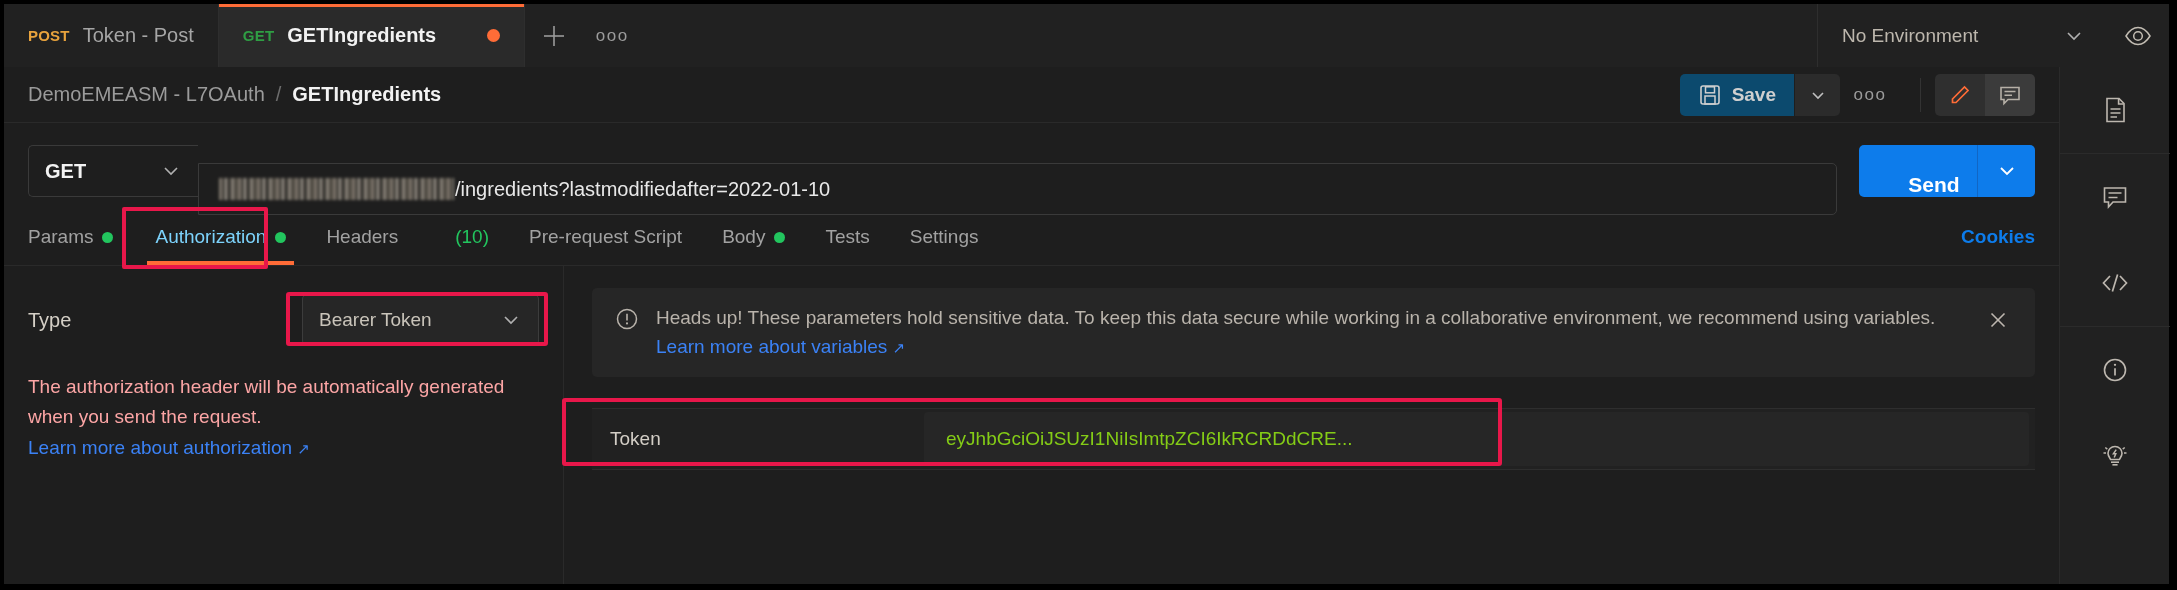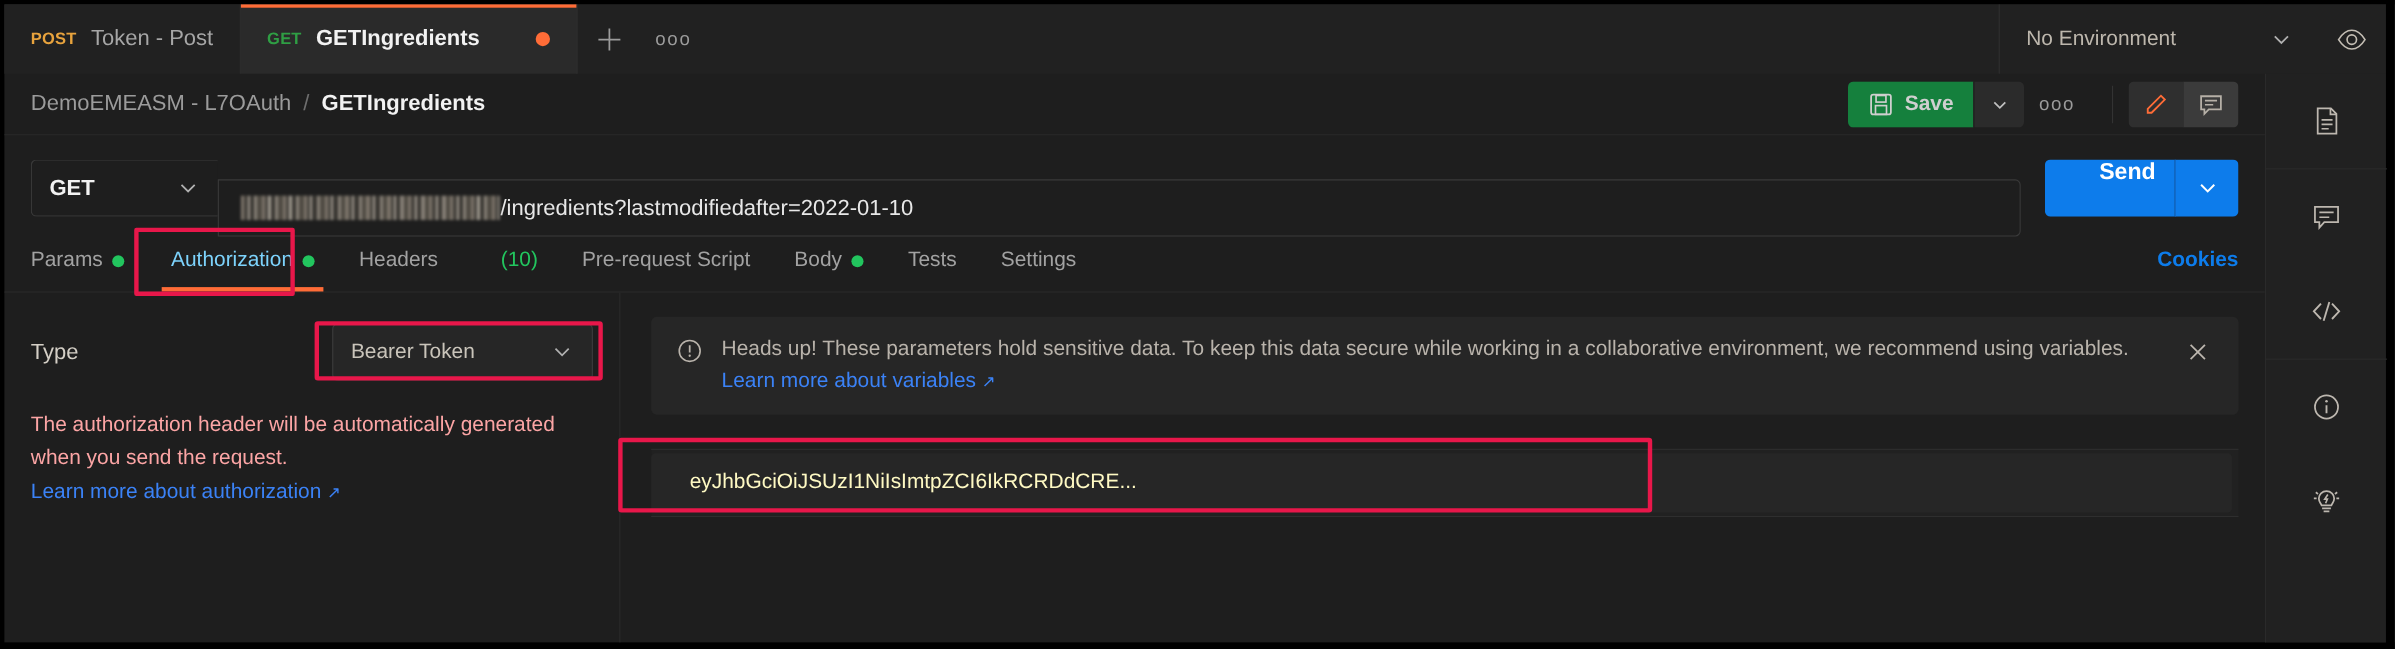--- a/index.html
+++ b/index.html
@@ -138,21 +138,21 @@
     cursor: pointer;
   }
   .crumbrow-spacer { flex: 1; }
 
   .save-group {
     display: flex; align-items: stretch; height: 42px;
     border-radius: 5px; overflow: hidden; margin-right: 4px;
   }
   .save-btn {
     display: flex; align-items: center; gap: 10px;
-    background: #15803d;
+    background: #0c4a6e;
     padding: 0 18px;
     cursor: pointer;
   }
   .save-btn span {
     font-size: 19px; color: #cfcfcf; font-weight: bold;
   }
   .save-caret {
     display: flex; align-items: center; justify-content: center;
     width: 46px; background: #2b2b2b;
     border-left: 1px solid #1e1e1e;
@@ -227,21 +227,21 @@
   .url-text {
     font-size: 20px; color: #e8e8e8; white-space: nowrap;
     font-family: "Liberation Sans", sans-serif;
   }
   .send-group {
     display: flex; align-items: stretch; height: 52px;
     margin-left: 22px;
     border-radius: 5px; overflow: hidden;
   }
   .send-btn {
-    display: flex; align-items: flex-start; justify-content: center;
+    display: flex; align-items: flex-end; justify-content: center;
     background: #0d7ceb; width: 118px;
     cursor: pointer;
     padding-left: 32px;
   }
   .send-btn span { font-size: 21px; font-weight: bold; color: #fff; }
   .send-caret {
     display: flex; align-items: center; justify-content: center;
     width: 58px; background: #0d7ceb;
     border-left: 1px solid #1166c4;
     cursor: pointer;
@@ -380,21 +380,21 @@
     height: 54px;
     background: #262626;
     border-radius: 4px;
     display: flex; align-items: center;
     padding: 0 22px;
     margin-right: 6px;
     overflow: hidden;
     cursor: text;
   }
   .token-val span {
-    font-size: 19px; color: #fef9c3; white-space: nowrap; margin-left: 13px;
+    font-size: 19px; color: #84cc16; white-space: nowrap;
   }
   .hl-box-token {
     position: absolute;
     left: 562px; top: 398px;
     width: 940px; height: 68px;
     border: 4px solid #e8174a;
     border-radius: 3px;
     pointer-events: none;
   }
 
@@ -611,20 +611,21 @@
         </div>
         <div class="banner-close">
           <svg width="24" height="24" viewBox="0 0 24 24">
             <line x1="5.5" y1="5.5" x2="18.5" y2="18.5" stroke="#bdb7af" stroke-width="1.6"></line>
             <line x1="18.5" y1="5.5" x2="5.5" y2="18.5" stroke="#bdb7af" stroke-width="1.6"></line>
           </svg>
         </div>
       </div>
 
       <div class="token-row">
+        <div class="token-key">Token</div>
         <div class="token-val" title="Token">
           <span>eyJhbGciOiJSUzI1NiIsImtpZCI6IkRCRDdCRE...</span>
         </div>
       </div>
     </div>
   </div>
 
   <div class="hl-box-tab"></div>
   <div class="hl-box-type"></div>
   <div class="hl-box-token"></div>

